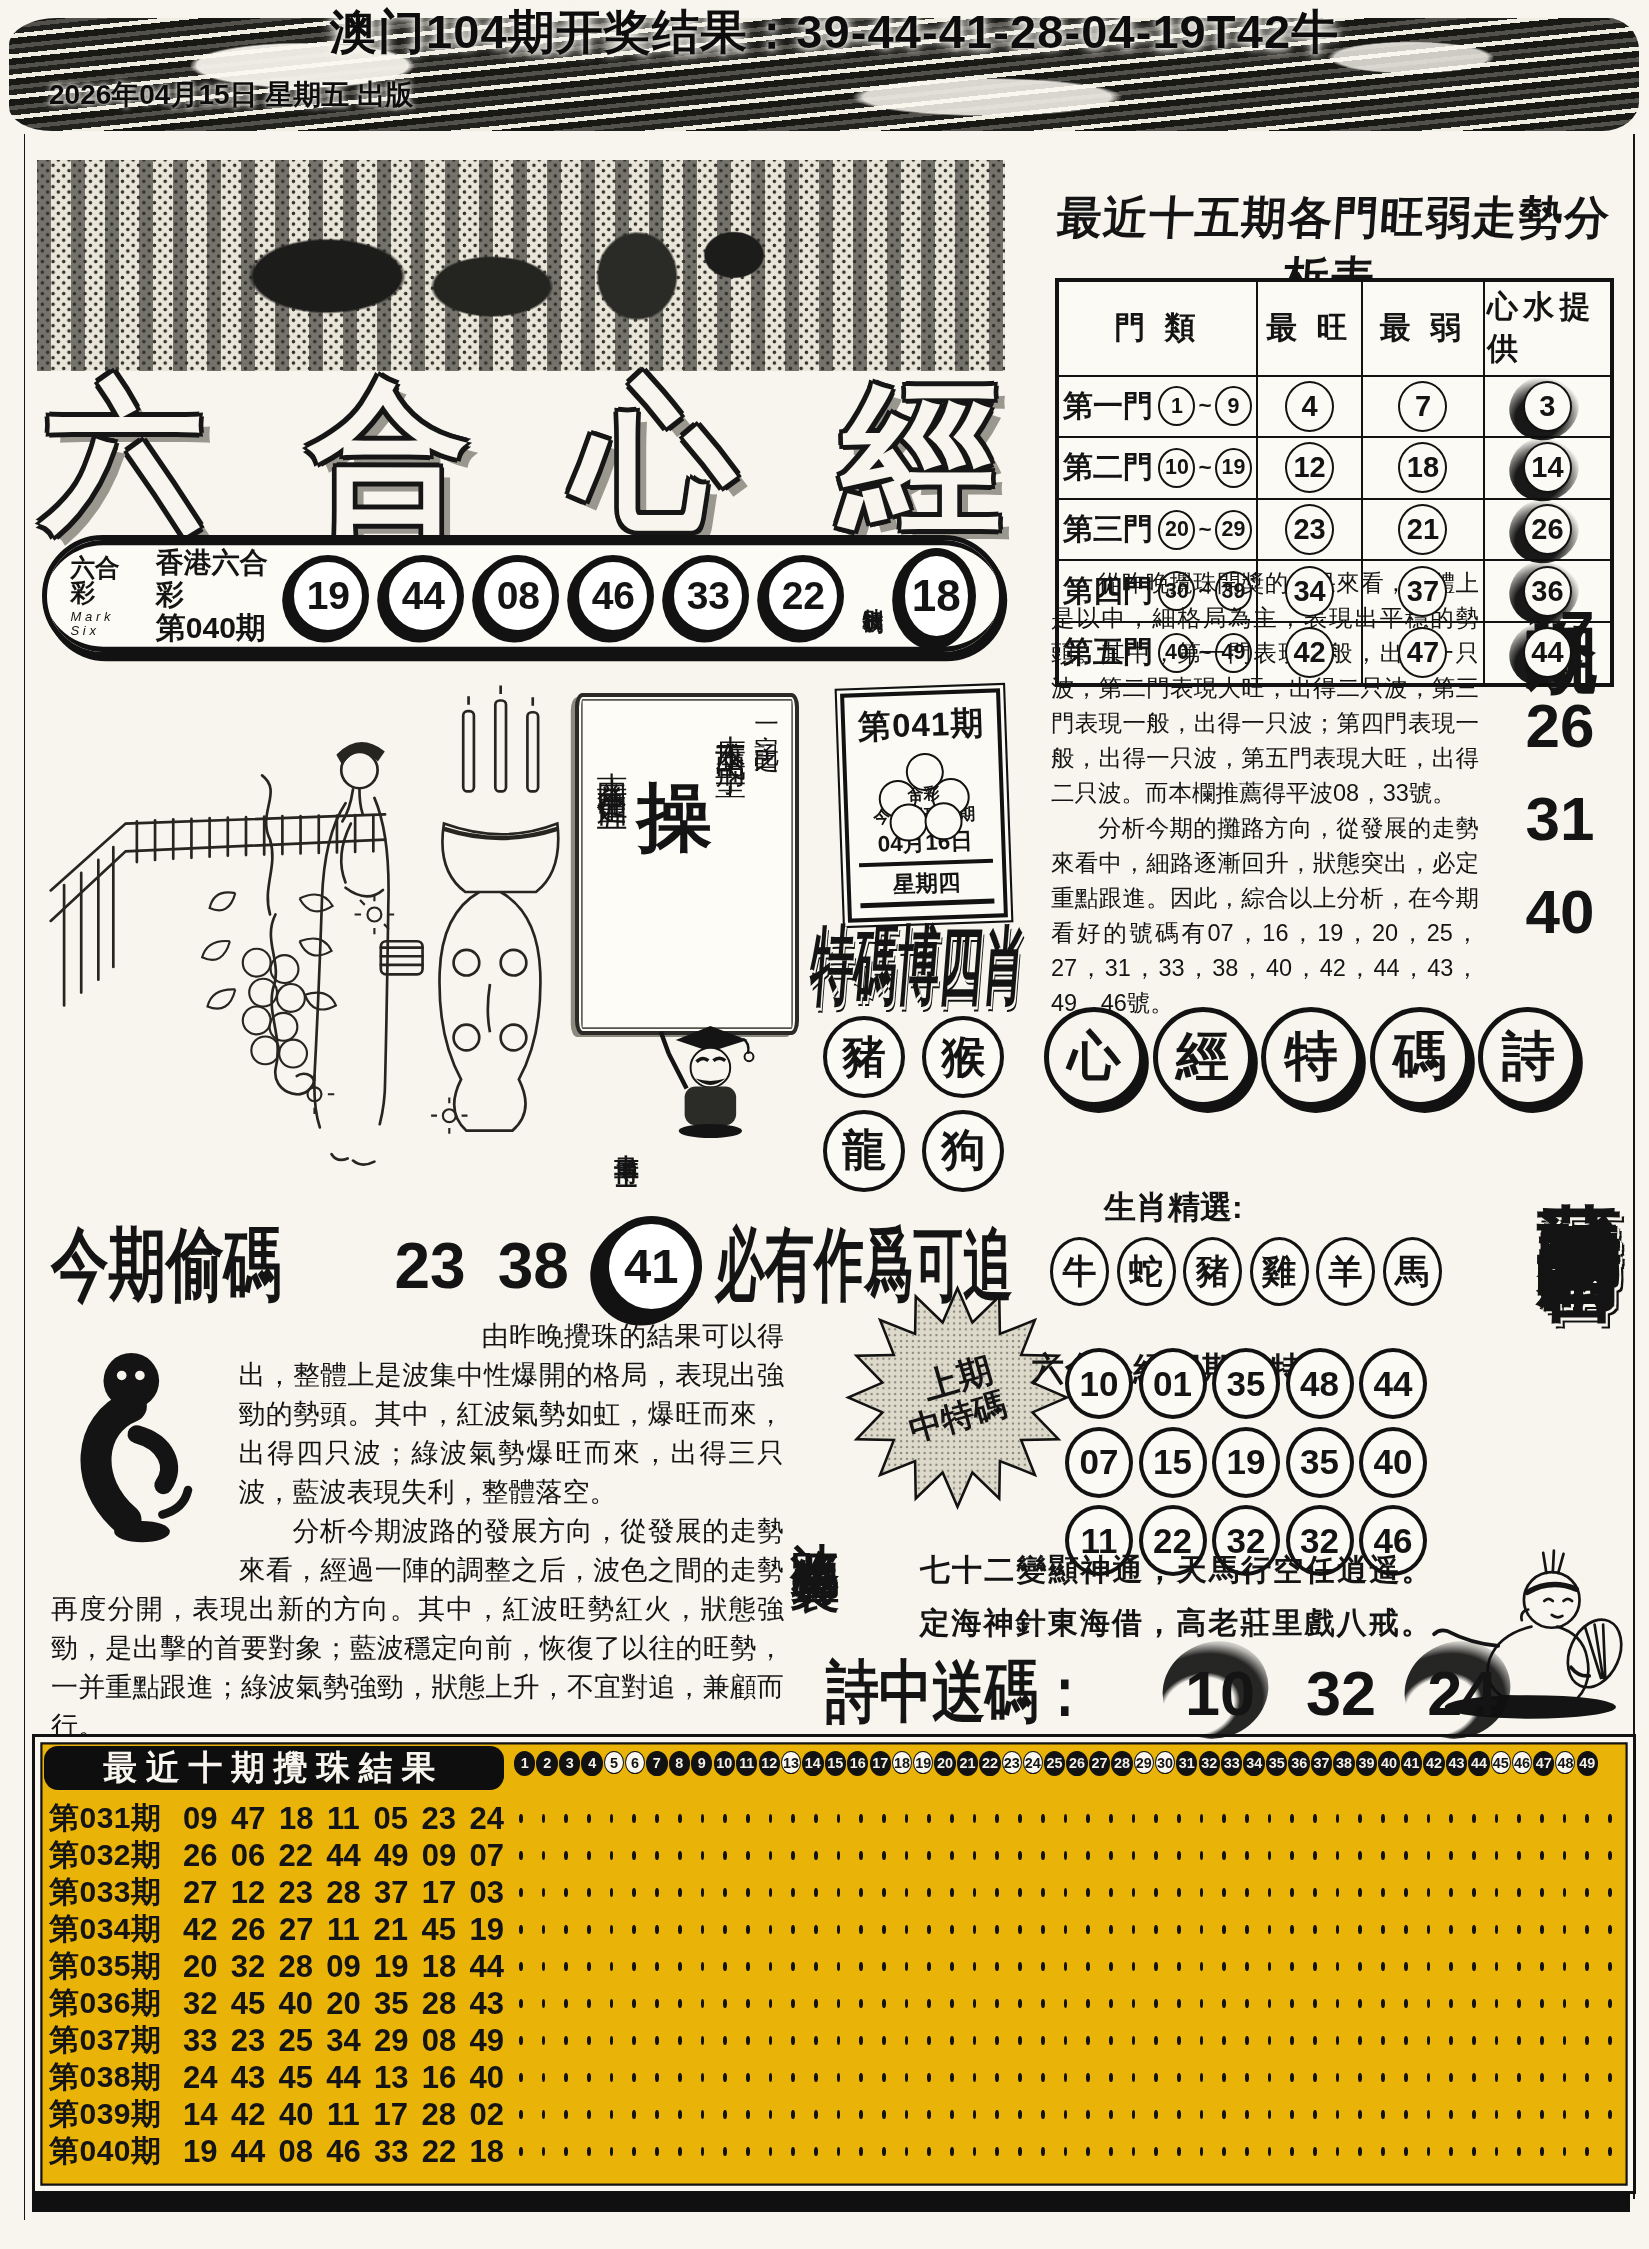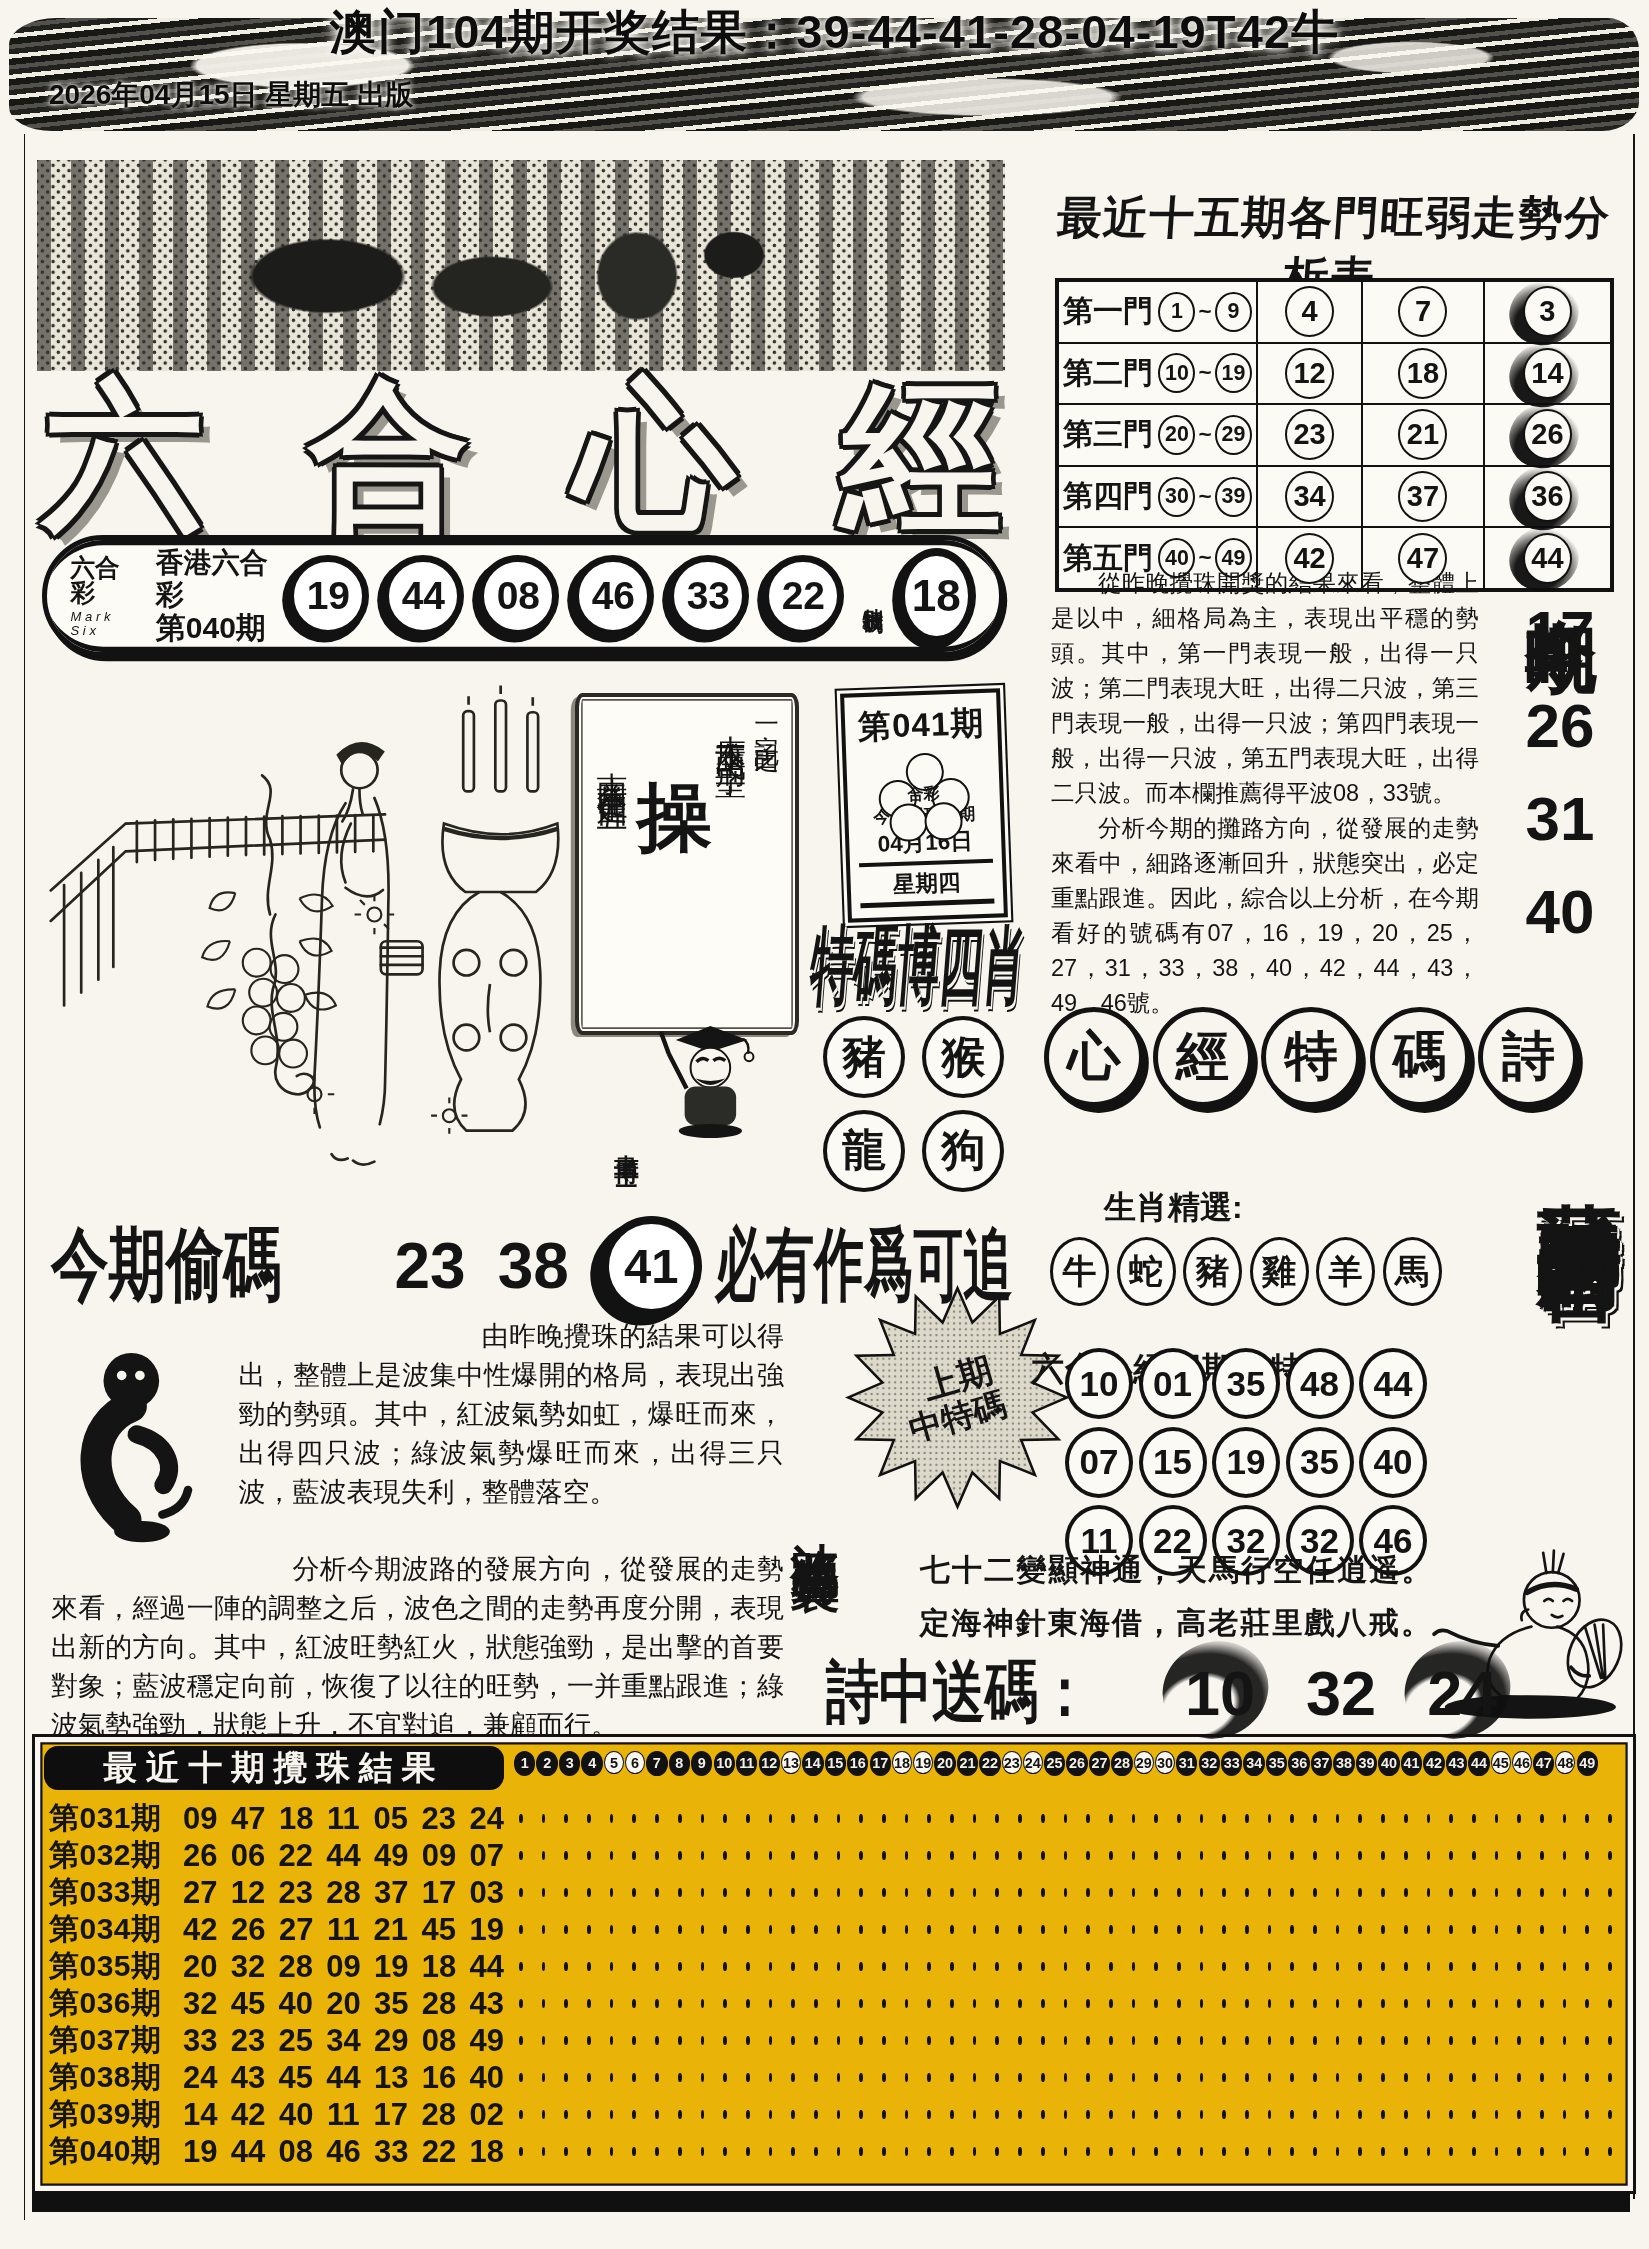--- a/index.html
+++ b/index.html
@@ -97,21 +97,21 @@
   .bignum{font-size:64px;font-weight:900;}
   .circ41{width:85px;height:85px;border:8px solid #121212;border-radius:50%;background:#fff;
     display:flex;align-items:center;justify-content:center;font-size:49px;font-weight:900;
     box-shadow:-6.4px 5.3px 0 1.1px #121212,-10.7px 8.6px 0 0 #121212;}
   .steal .ssuffix{font-family:"Liberation Serif",serif;font-size:80px;font-weight:900;white-space:nowrap;
     transform:scaleX(.62);transform-origin:left center;margin-left:-10.7px;}
   
   .left-paras{left:51px;top:1317px;width:733px;font-size:27px;line-height:39px;text-align:justify;}
   .left-paras p{margin:0;}
   .left-paras p.p1{text-indent:9em;}
-  .left-paras p.p2{text-indent:2em;margin-top:38px;}
+  .left-paras p.p2{text-indent:2em;}
   .left-paras p.p3{text-indent:2em;}
   .monkey{float:left;width:166px;height:214px;margin:21.4px 21.4px 0 0;}
   .cnum{display:inline-flex;width:37px;height:37px;border:2.7px solid #121212;border-radius:50%;
     align-items:center;justify-content:center;font-size:23.5px;font-weight:900;vertical-align:-7.5px;margin:0 1.6px;}
   .bolu{left:791px;top:1503px;writing-mode:vertical-rl;text-orientation:upright;
     font-family:"Liberation Serif",serif;font-size:49px;font-weight:900;letter-spacing:7.5px;line-height:1;}
   
   .atitle{left:1032px;top:188px;width:599px;text-align:center;font-family:"Liberation Serif",serif;
     font-size:45px;font-weight:900;transform:skewX(-4deg);letter-spacing:1.1px;}
   .atable{left:1055px;top:278px;width:553px;border:3.2px solid #121212;background:#fbfaf4;}
@@ -386,20 +386,26 @@
       <path d="M208 330 q40 -10 48 -46" stroke="#141414" stroke-width="16" fill="none" stroke-linecap="round"></path>
     </svg>
     <p class="p1">由昨晚攪珠的結果可以得出，整體上是波集中性爆開的格局，表現出強勁的勢頭。其中，紅波氣勢如虹，爆旺而來，出得四只波；綠波氣勢爆旺而來，出得三只波，藍波表現失利，整體落空。</p>
     <p class="p2">分析今期波路的發展方向，從發展的走勢來看，經過一陣的調整之后，波色之間的走勢再度分開，表現出新的方向。其中，紅波旺勢紅火，狀態強勁，是出擊的首要對象；藍波穩定向前，恢復了以往的旺勢，一并重點跟進；綠波氣勢強勁，狀態上升，不宜對追，兼顧而行。</p>
     <p class="p3" id="para3"><span class="seg">綜合上面的分析，得出今期推薦的號碼有：紅波</span><span class="cnum">03</span><span class="cnum">12</span><span class="cnum">24</span><span class="cnum">45</span><span class="seg">；藍波</span><span class="cnum">13</span><span class="cnum">35</span><span class="cnum">42</span><span class="seg">；綠波</span><span class="cnum">24</span><span class="cnum">29</span><span class="seg">號，祝大家好運。</span></p>
   </div>
   <div class="abs bolu">波路錦囊</div>
 
   <div class="abs atitle">最近十五期各門旺弱走勢分析表</div>
   <div class="abs atable">
+    <div class="arow">
+      <div class="acell hdr">門 類</div>
+      <div class="acell hdr">最 旺</div>
+      <div class="acell hdr">最 弱</div>
+      <div class="acell hdr">心水提供</div>
+    </div>
     <div id="atrows">
         <div class="arow">
           <div class="acell">
             <span class="gate-label">第一門</span>
             <span class="rc">1</span>
             <span class="tilde">~</span>
             <span class="rc">9</span>
           </div>
           <div class="acell">
             <span class="vc">4</span>

